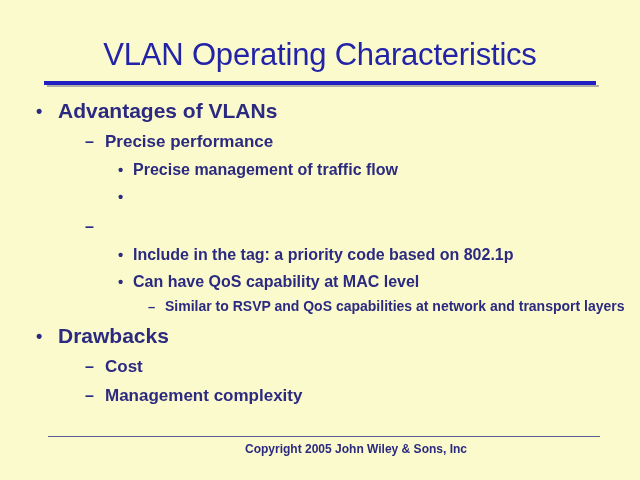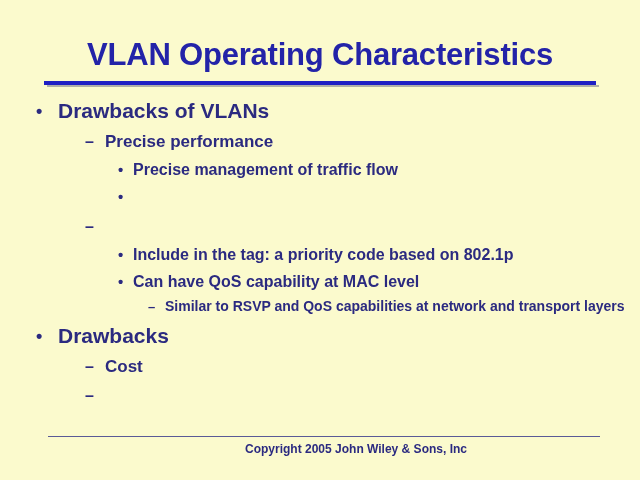--- a/index.html
+++ b/index.html
@@ -24,21 +24,21 @@
   
   #title-block {
     position: absolute;
     left: 0;
     top: 36px;
     width: 640px;
     text-align: center;
   }
   #slide-title {
     font-size: 31px;
-    font-weight: bold;
+    font-weight: normal;
     color: #2323A8;
     letter-spacing: -0.2px;
     line-height: 38px;
     white-space: nowrap;
   }
   #title-rule {
     position: absolute;
     left: 44px;
     top: 81px;
     width: 552px;
@@ -148,21 +148,21 @@
   <div id="title-block">
     <div id="slide-title">VLAN Operating Characteristics</div>
   </div>
   <div id="title-rule"></div>
   <div id="title-rule-shadow"></div>
 
   <div id="body">
 
     <div class="bullet-row lvl1">
       <span class="bullet-mark">•</span>
-      <span class="bullet-text">Drawbacks of VLANs</span>
+      <span class="bullet-text">Advantages of VLANs</span>
     </div>
 
     <div class="bullet-row lvl2 gap-small">
       <span class="bullet-mark">–</span>
       <span class="bullet-text">Precise performance</span>
     </div>
 
     <div class="bullet-row lvl3 gap-small">
       <span class="bullet-mark">•</span>
       <span class="bullet-text">Precise management of traffic flow</span>
@@ -196,20 +196,21 @@
       <span class="bullet-text">Drawbacks</span>
     </div>
 
     <div class="bullet-row lvl2 gap-small">
       <span class="bullet-mark">–</span>
       <span class="bullet-text">Cost</span>
     </div>
 
     <div class="bullet-row lvl2 gap-small">
       <span class="bullet-mark">–</span>
+      <span class="bullet-text">Management complexity</span>
     </div>
 
   </div>
 
   <div id="footer-rule"></div>
   <div id="footer-copyright">Copyright 2005 John Wiley &amp; Sons, Inc</div>
   <div id="footer-pagenum">8 - 27</div>
 
 </div>
 

